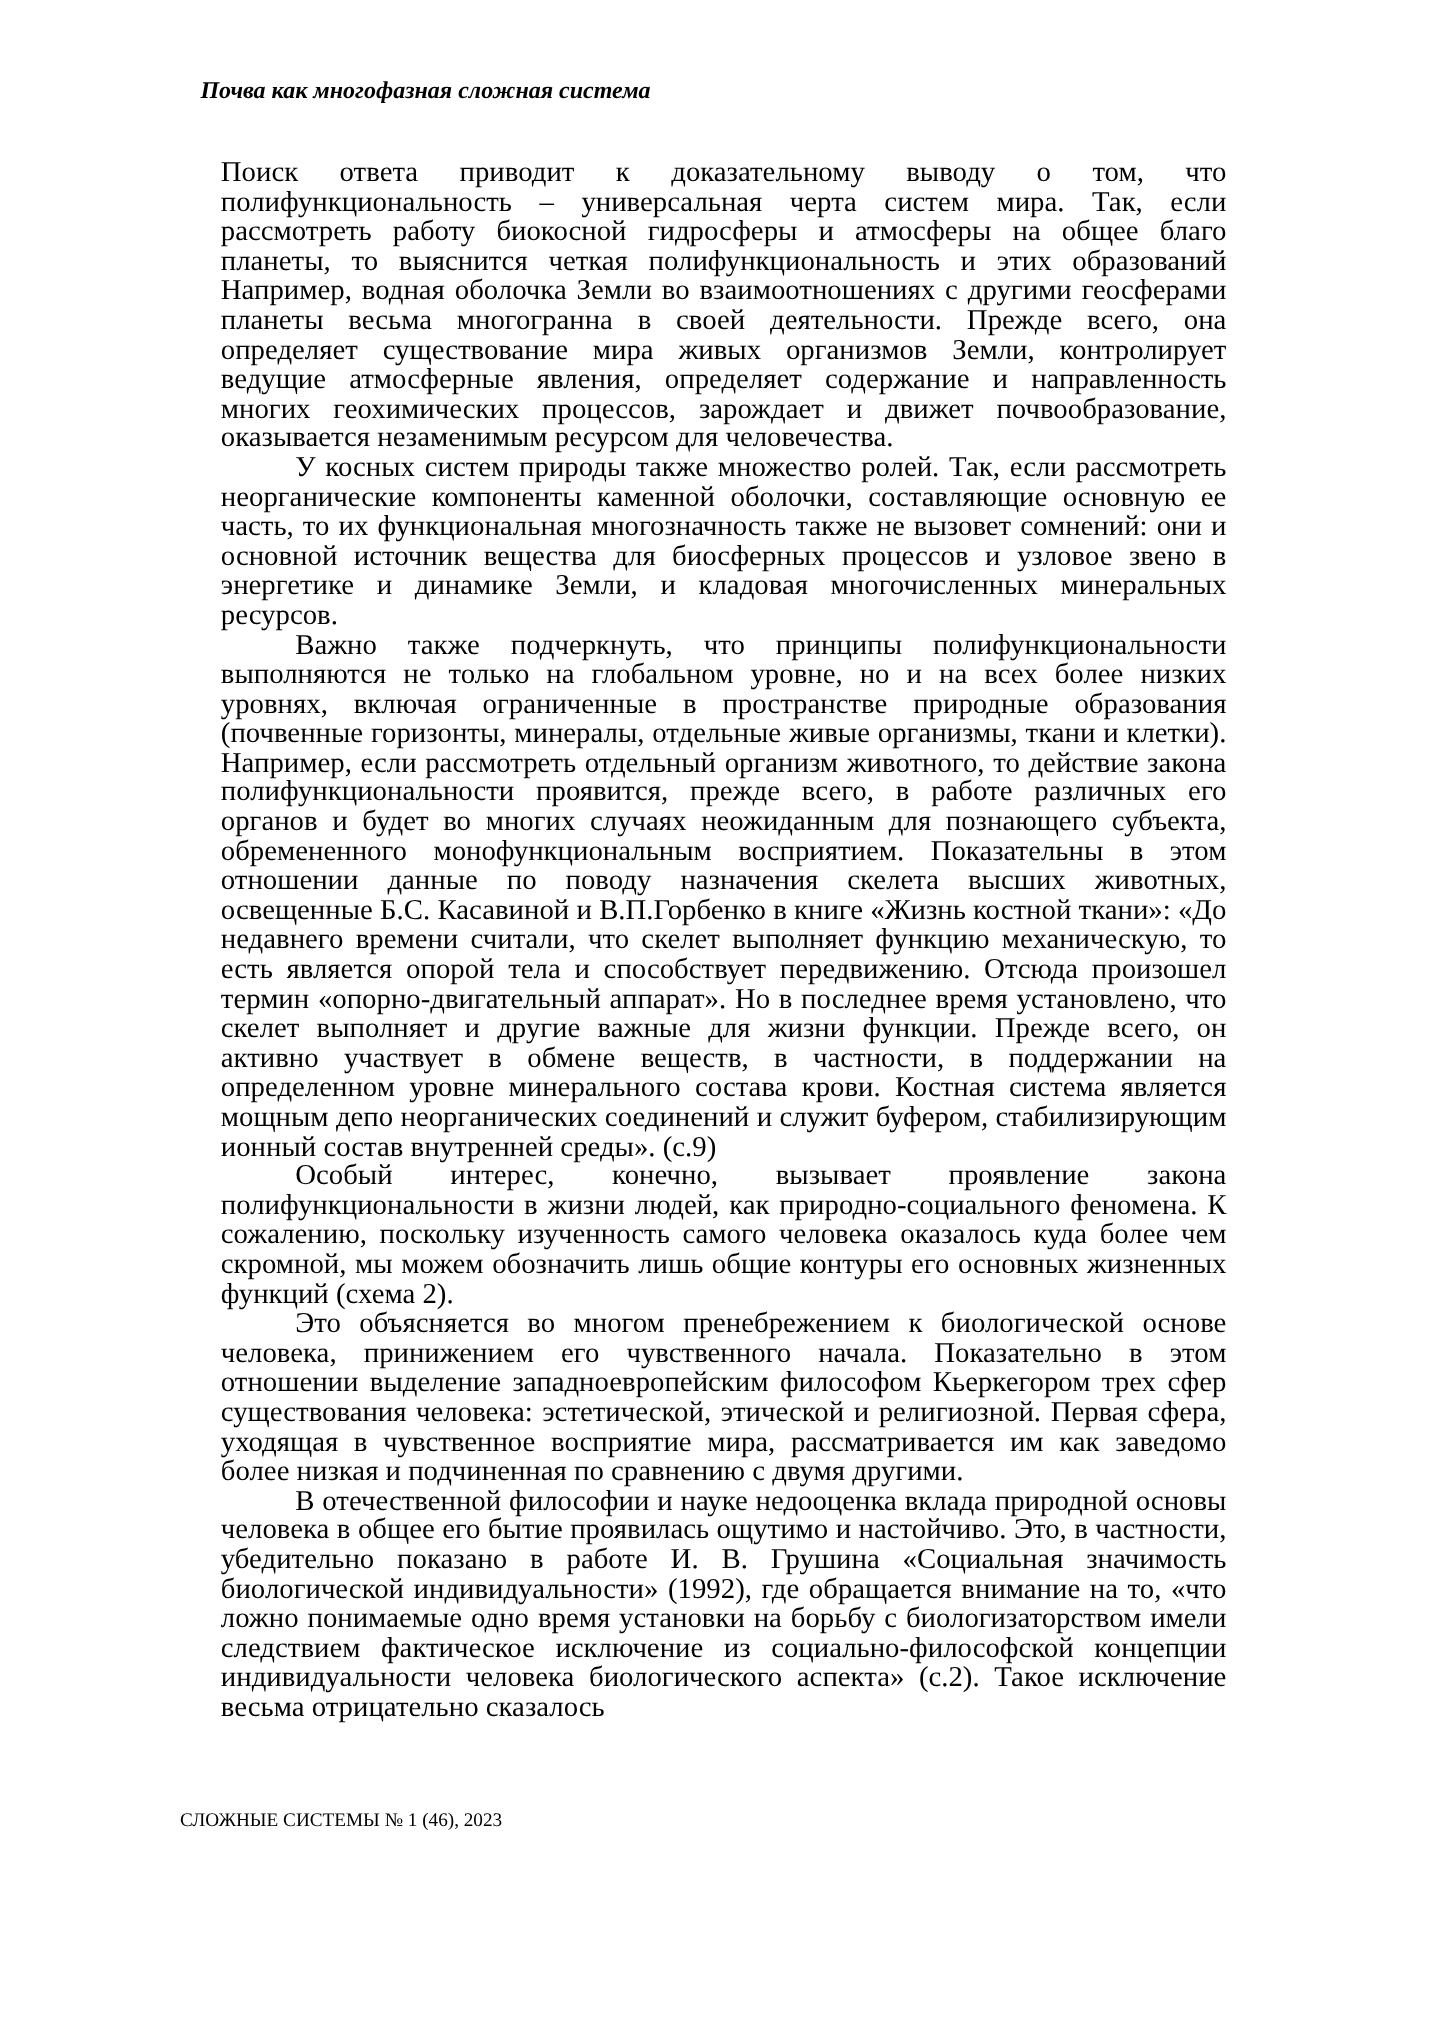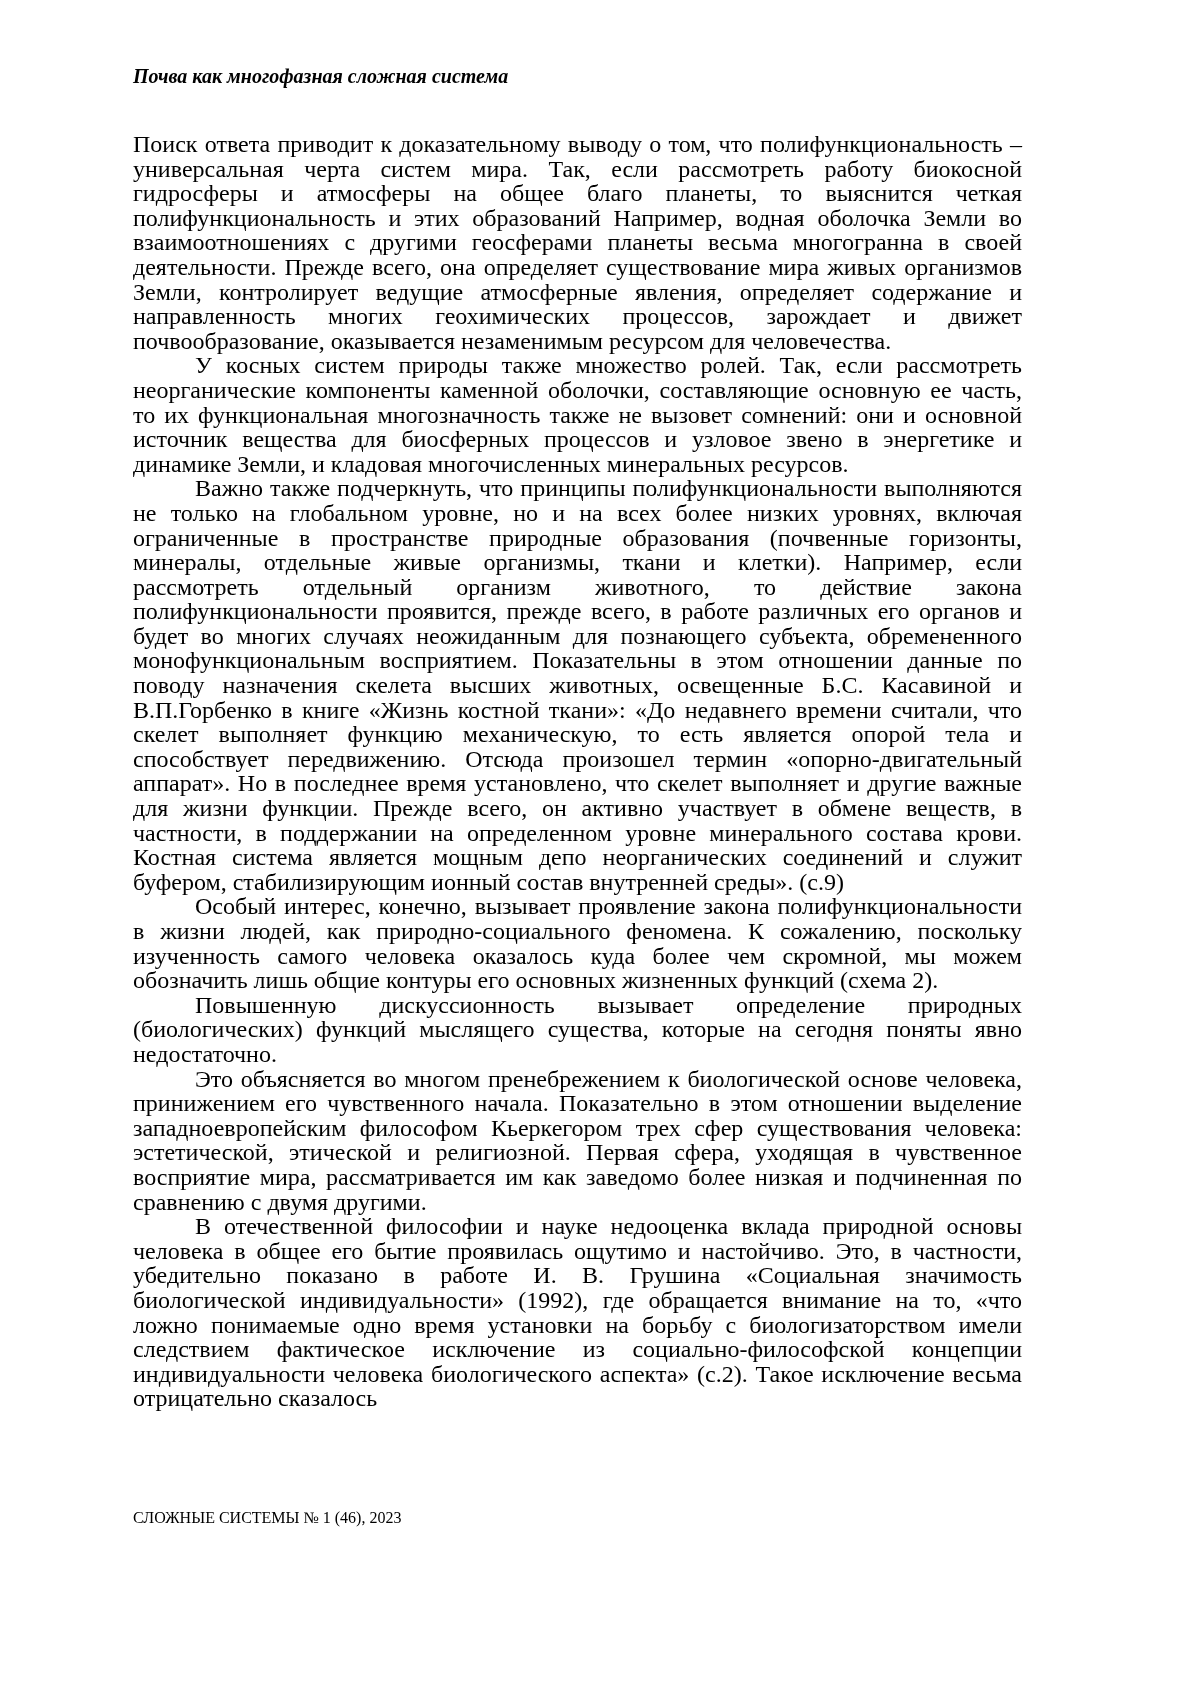--- a/index.html
+++ b/index.html
@@ -1,15 +1,15 @@
 <!DOCTYPE html>
 <html><head>
 <meta charset="utf-8">
 <style>
-  * { box-sizing: border-box; }
+  * { box-sizing: border-box; padding-left: 17px; }
   html, body {
     margin: 0;
     padding: 0;
     background: #ffffff;
   }
   body {
     width: 1200px;
     height: 1697px;
     font-family: "Liberation Serif", serif;
     color: #000000;
@@ -68,21 +68,20 @@
 <body>
 
 <div class="page">
   <div class="content">
     <h1 class="header-title">Почва как многофазная сложная система</h1>
     <div class="paragraphs">
         <p class="para">Поиск ответа приводит к доказательному выводу о том, что полифункциональность – универсальная черта систем мира. Так, если рассмотреть работу биокосной гидросферы и атмосферы на общее благо планеты, то выяснится четкая полифункциональность и этих образований Например, водная оболочка Земли во взаимоотношениях с другими геосферами планеты весьма многогранна в своей деятельности. Прежде всего, она определяет существование мира живых организмов Земли, контролирует ведущие атмосферные явления, определяет содержание и направленность многих геохимических процессов, зарождает и движет почвообразование, оказывается незаменимым ресурсом для человечества.</p>
         <p class="para indent">У косных систем природы также множество ролей. Так, если рассмотреть неорганические компоненты каменной оболочки, составляющие основную ее часть, то их функциональная многозначность также не вызовет сомнений: они и основной источник вещества для биосферных процессов и узловое звено в энергетике и динамике Земли, и кладовая многочисленных минеральных ресурсов.</p>
         <p class="para indent">Важно также подчеркнуть, что принципы полифункциональности выполняются не только на глобальном уровне, но и на всех более низких уровнях, включая ограниченные в пространстве природные образования (почвенные горизонты, минералы, отдельные живые организмы, ткани и клетки). Например, если рассмотреть отдельный организм животного, то действие закона полифункциональности проявится, прежде всего, в работе различных его органов и будет во многих случаях неожиданным для познающего субъекта, обремененного монофункциональным восприятием. Показательны в этом отношении данные по поводу назначения скелета высших животных, освещенные Б.С. Касавиной и В.П.Горбенко в книге «Жизнь костной ткани»: «До недавнего времени считали, что скелет выполняет функцию механическую, то есть является опорой тела и способствует передвижению. Отсюда произошел термин «опорно-двигательный аппарат». Но в последнее время установлено, что скелет выполняет и другие важные для жизни функции. Прежде всего, он активно участвует в обмене веществ, в частности, в поддержании на определенном уровне минерального состава крови. Костная система является мощным депо неорганических соединений и служит буфером, стабилизирующим ионный состав внутренней среды». (с.9)</p>
         <p class="para indent">Особый интерес, конечно, вызывает проявление закона полифункциональности в жизни людей, как природно-социального феномена. К сожалению, поскольку изученность самого человека оказалось куда более чем скромной, мы можем обозначить лишь общие контуры его основных жизненных функций (схема 2).</p>
-        <p class="para indent">Повышенную дискуссионность вызывает определение природных (биологических) функций мыслящего существа, которые на сегодня поняты явно недостаточно.</p>
         <p class="para indent">Это объясняется во многом пренебрежением к биологической основе человека, принижением его чувственного начала. Показательно в этом отношении выделение западноевропейским философом Кьеркегором трех сфер существования человека: эстетической, этической и религиозной. Первая сфера, уходящая в чувственное восприятие мира, рассматривается им как заведомо более низкая и подчиненная по сравнению с двумя другими.</p>
         <p class="para indent">В отечественной философии и науке недооценка вклада природной основы человека в общее его бытие проявилась ощутимо и настойчиво. Это, в частности, убедительно показано в работе И. В. Грушина «Социальная значимость биологической индивидуальности» (1992), где обращается внимание на то, «что ложно понимаемые одно время установки на борьбу с биологизаторством имели следствием фактическое исключение из социально-философской концепции индивидуальности человека биологического аспекта» (с.2). Такое исключение весьма отрицательно сказалось</p>
       </div>
   </div>
 
 
   <div class="footer-journal">СЛОЖНЫЕ СИСТЕМЫ № 1 (46), 2023</div>
 </div>
 
 </body></html>

